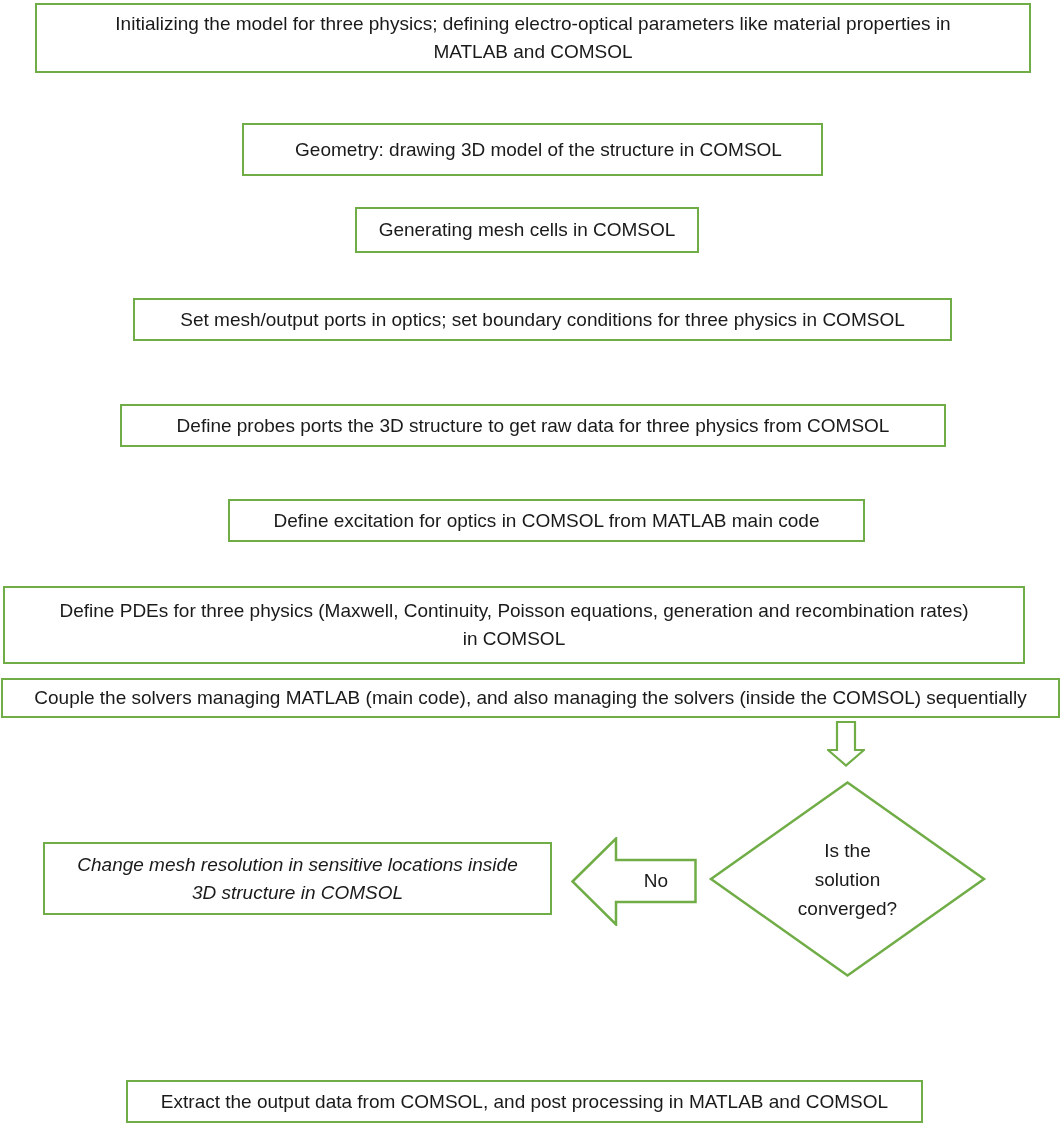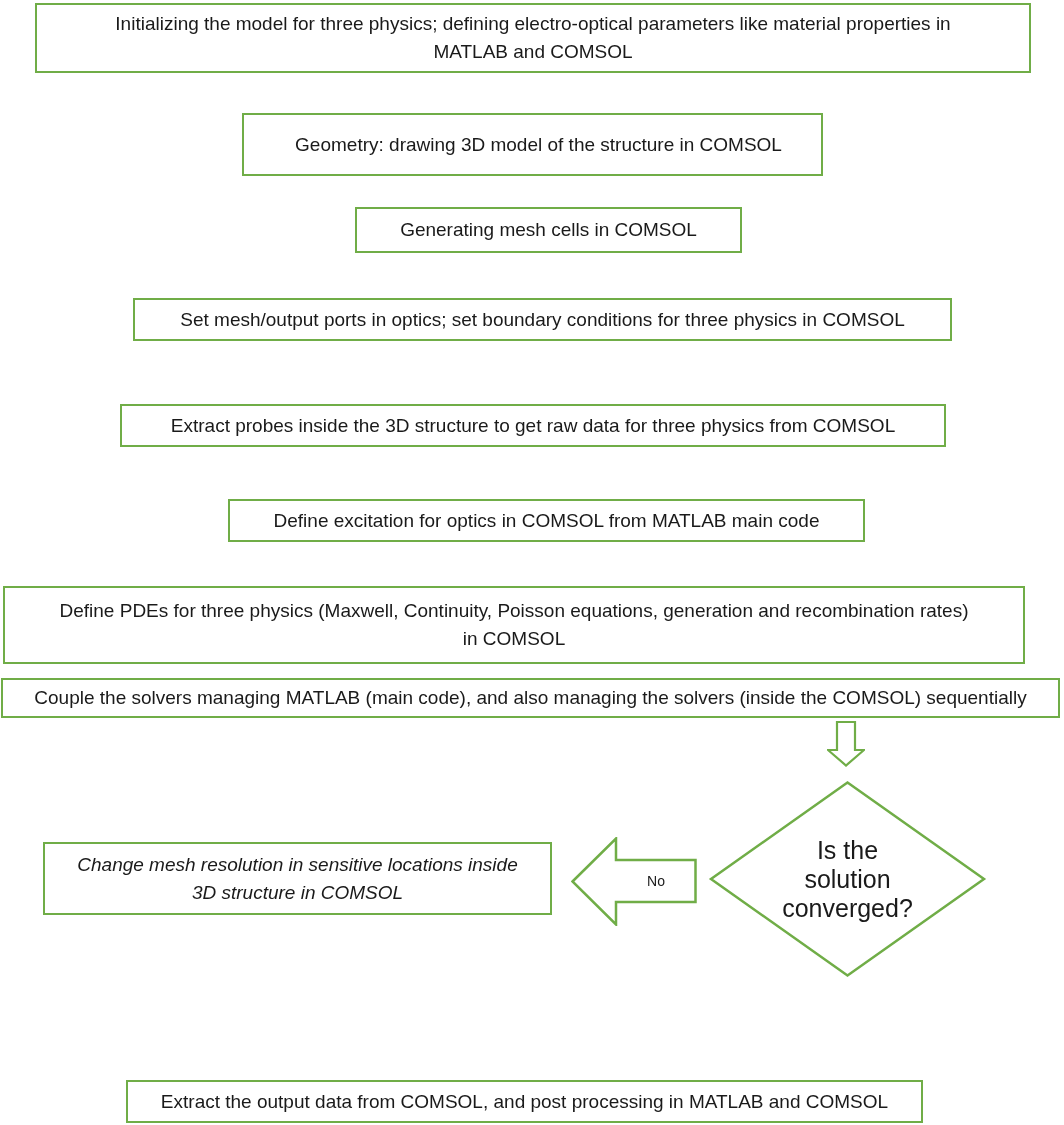--- a/index.html
+++ b/index.html
@@ -21,56 +21,56 @@
     align-items:center; justify-content:center;
     text-align:center;
     font-size:19px; line-height:28px;
   }
   .box span { display:block; white-space:nowrap; }
   .shape { position:absolute; color:var(--accent); }
   .shape svg { display:block; width:100%; height:100%; }
   .shape svg polygon { fill:#ffffff; stroke:currentColor; }
   .arrow-label {
     position:absolute;
-    color:var(--ink); font-size:14px;
+    color:var(--ink); font-size:19px;
     display:flex; align-items:center; justify-content:center;
     white-space:nowrap;
   }
   .decision-text {
     position:absolute; left:0; top:0; width:100%; height:100%;
     display:flex; flex-direction:column;
     align-items:center; justify-content:center;
     text-align:center; color:var(--ink);
-    font-size:25px; line-height:29px;
+    font-size:19px; line-height:29px;
   }
 </style>
 </head>
 <body>
 
 <div class="canvas">
 
   <div class="box" style="left:35px; top:3px; width:996px; height:70px;">
     <span>Initializing the model for three physics; defining electro-optical parameters like material properties in</span>
     <span>MATLAB and COMSOL</span>
   </div>
 
-  <div class="box" style="left:242px; top:113px; width:581px; height:63px;padding-left:12px;">
+  <div class="box" style="left:242px; top:123px; width:581px; height:53px;padding-left:12px;">
     <span>Geometry: drawing 3D model of the structure in COMSOL</span>
   </div>
 
-  <div class="box" style="left:355px; top:207px; width:387px; height:46px;text-align:right;">
+  <div class="box" style="left:355px; top:207px; width:344px; height:46px;text-align:right;">
     <span>Generating mesh cells in COMSOL</span>
   </div>
 
   <div class="box" style="left:133px; top:298px; width:819px; height:43px;">
     <span>Set mesh/output ports in optics; set boundary conditions for three physics in COMSOL</span>
   </div>
 
   <div class="box" style="left:120px; top:404px; width:826px; height:43px;">
-    <span>Extract probes inside the 3D structure to get raw data for three physics from COMSOL</span>
+    <span>Define probes ports the 3D structure to get raw data for three physics from COMSOL</span>
   </div>
 
   <div class="box" style="left:3px; top:586px; width:1022px; height:78px;">
     <span>Define PDEs for three physics (Maxwell, Continuity, Poisson equations, generation and recombination rates)</span>
     <span>in COMSOL</span>
   </div>
 
   <div class="box" style="left:228px; top:499px; width:637px; height:43px;">
     <span>Define excitation for optics in COMSOL from MATLAB main code</span>
   </div>

